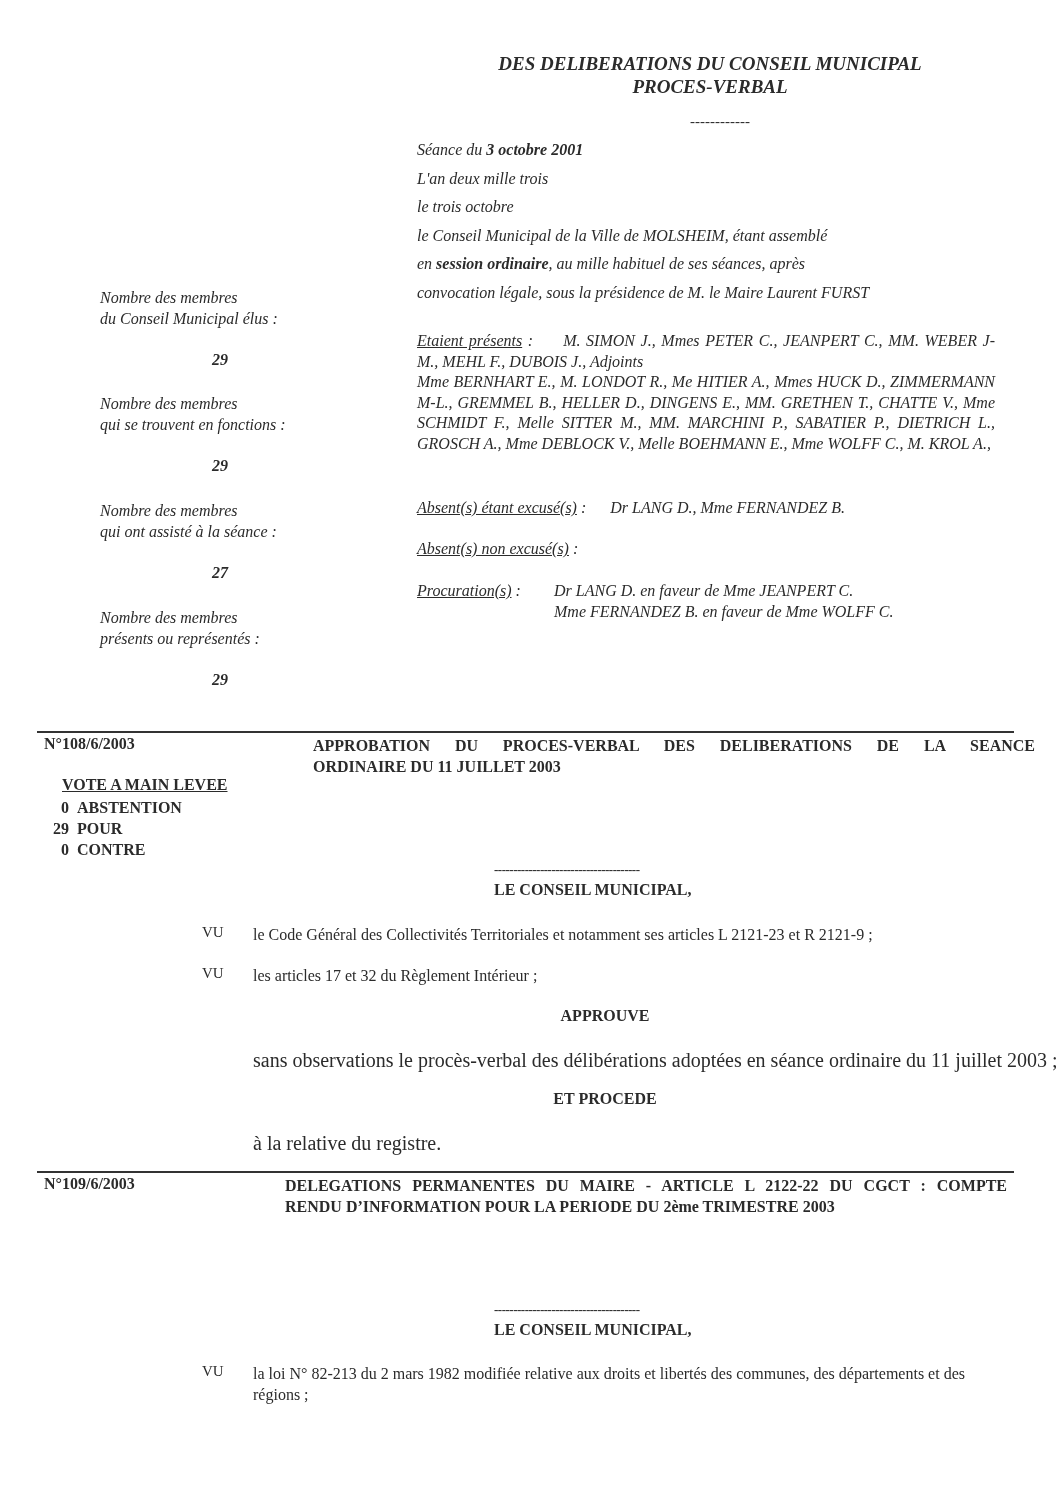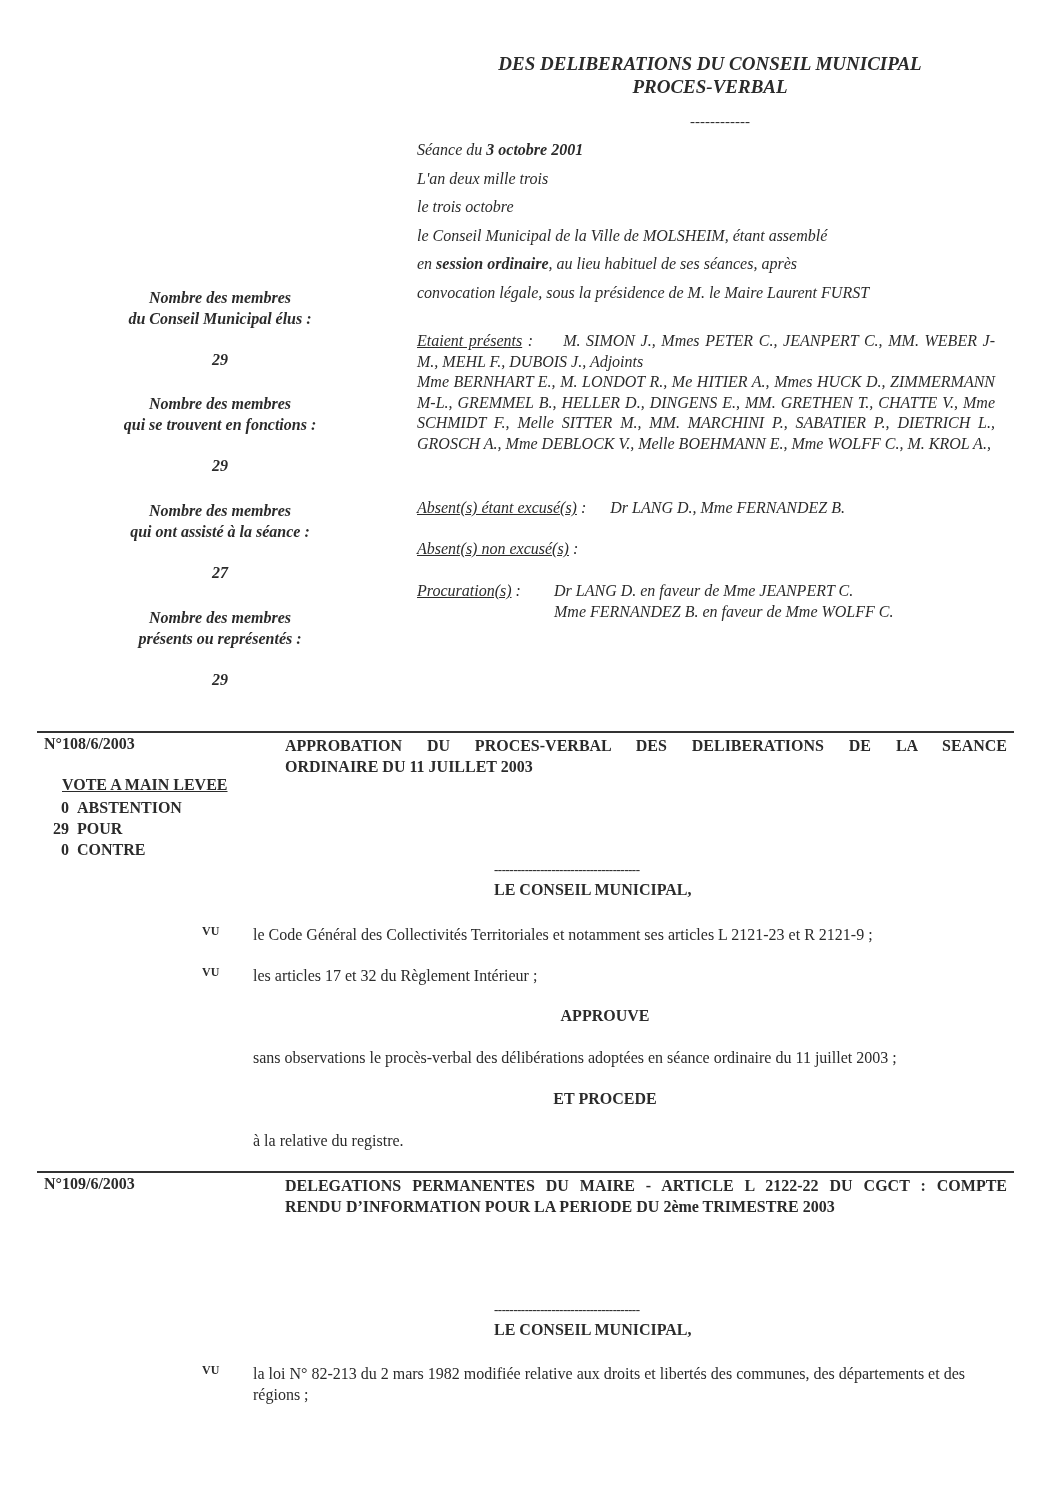--- a/index.html
+++ b/index.html
@@ -17,22 +17,22 @@
       left: 400px; width: 620px; text-align: center;
       font-style: italic; font-weight: bold; font-size: 19px; line-height: 23px;
     }
     .dash-sep { text-align: center; font-size: 15px; }
 
     
     .session-line { left: 417px; font-style: italic; font-size: 16px; white-space: nowrap; }
 
     
     .count-label {
-      left: 100px; width: 240px; text-align: center;
-      font-style: italic; font-size: 16px; line-height: 21px; font-weight: bold;
+      left: 100px; width: 240px; 
+      font-style: italic; font-size: 16px; line-height: 21px;
     }
     .count-val {
       left: 100px; width: 240px; text-align: center;
       font-style: italic; font-weight: bold; font-size: 16px;
     }
 
     
     .att { left: 417px; width: 578px; font-style: italic; font-size: 16px; line-height: 20.5px; text-align: justify; }
     .att-row { left: 417px; font-style: italic; font-size: 16px; white-space: nowrap; }
 
@@ -45,43 +45,43 @@
       left: 285px; width: 722px; font-weight: bold; font-size: 16px; line-height: 21px;
       text-align: justify; text-align-last: left;
     }
     .vote-head { left: 44px; font-weight: bold; font-size: 16px; text-decoration: underline; margin-left: 18px; }
     .vote-row { left: 44px; font-weight: bold; font-size: 16px; line-height: 21px; white-space: nowrap; }
     .vote-num { display: inline-block; width: 25px; text-align: right; margin-right: 8px; }
 
     .conseil-dash { left: 494px; font-weight: bold; font-size: 13px; letter-spacing: -0.5px; }
     .conseil { left: 494px; font-weight: bold; font-size: 16px; }
 
-    .vu-label { left: 202px; font-weight: bold; font-size: 12px; }
+    .vu-label { left: 202px; font-weight: normal; font-size: 15px; }
     .vu-text { left: 253px; width: 755px; font-size: 16px; line-height: 21px; }
 
     .center-bold { left: 253px; width: 704px; text-align: center; font-weight: bold; font-size: 16px; }
-    .body-text { left: 253px; font-size: 16px; white-space: nowrap; }
+    .body-text { left: 253px; font-size: 20px; white-space: nowrap; }
   </style>
 </head>
 <body>
 
 <div class="abs title" style="top:52px;">
   <div>DES DELIBERATIONS DU CONSEIL MUNICIPAL</div>
   <div>PROCES-VERBAL</div>
 </div>
 <div class="abs dash-sep" style="top:113px; left:400px; width:620px; text-align:center; padding-left:10px;">------------</div>
 
 <div class="abs session-line" style="top:141px;">
   <span>Séance du </span><span class="b">3 octobre 2001</span>
 </div>
 <div class="abs session-line" style="top:170px;">L'an deux mille trois</div>
 <div class="abs session-line" style="top:198px;">le trois octobre</div>
 <div class="abs session-line" style="top:227px;">le Conseil Municipal de la Ville de MOLSHEIM, étant assemblé</div>
 <div class="abs session-line" style="top:255px;">
-  <span>en </span><span class="b">session ordinaire</span><span>, au lieu habituel de ses séances, après</span>
+  <span>en </span><span class="b">session ordinaire</span><span>, au mille habituel de ses séances, après</span>
 </div>
 <div class="abs session-line" style="top:284px;">convocation légale, sous la présidence de M. le Maire Laurent FURST</div>
 
 <div class="abs count-label" style="top:287px;">
   <div>Nombre des membres</div>
   <div>du Conseil Municipal élus :</div>
 </div>
 <div class="abs count-val" style="top:351px;">29</div>
 
 <div class="abs count-label" style="top:393px;">
@@ -116,21 +116,21 @@
 </div>
 
 <div class="abs att-row" style="top:582px;">
   <span class="u">Procuration(s)</span><span> :</span>
 </div>
 <div class="abs att-row" style="top:582px; left:554px;">Dr LANG D. en faveur de Mme JEANPERT C.</div>
 <div class="abs att-row" style="top:603px; left:554px;">Mme FERNANDEZ B. en faveur de Mme WOLFF C.</div>
 
 <div class="abs rule" style="top:731px;"></div>
 <div class="abs delib-num" style="top:735px;">N°108/6/2003</div>
-<div class="abs delib-title" style="top:735px;">
+<div class="abs delib-title" style="top:735px;margin-left:28px;">
   <div style="text-align:justify; text-align-last:justify;">APPROBATION DU PROCES-VERBAL DES DELIBERATIONS DE LA SEANCE</div>
   <div>ORDINAIRE DU 11 JUILLET 2003</div>
 </div>
 
 <div class="abs vote-head" style="top:776px;">VOTE A MAIN LEVEE</div>
 <div class="abs vote-row" style="top:797px;">
   <span class="vote-num">0</span><span>ABSTENTION</span>
 </div>
 <div class="abs vote-row" style="top:818px;">
   <span class="vote-num">29</span><span>POUR</span>

